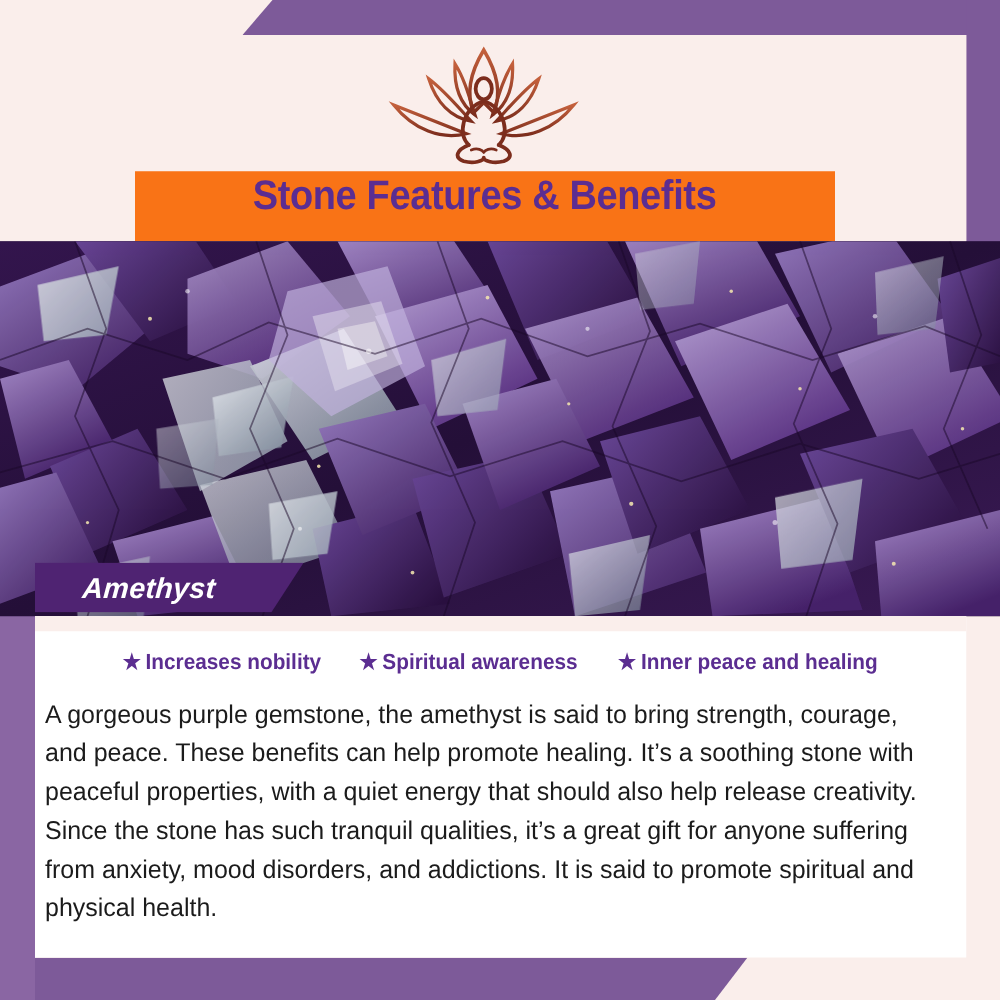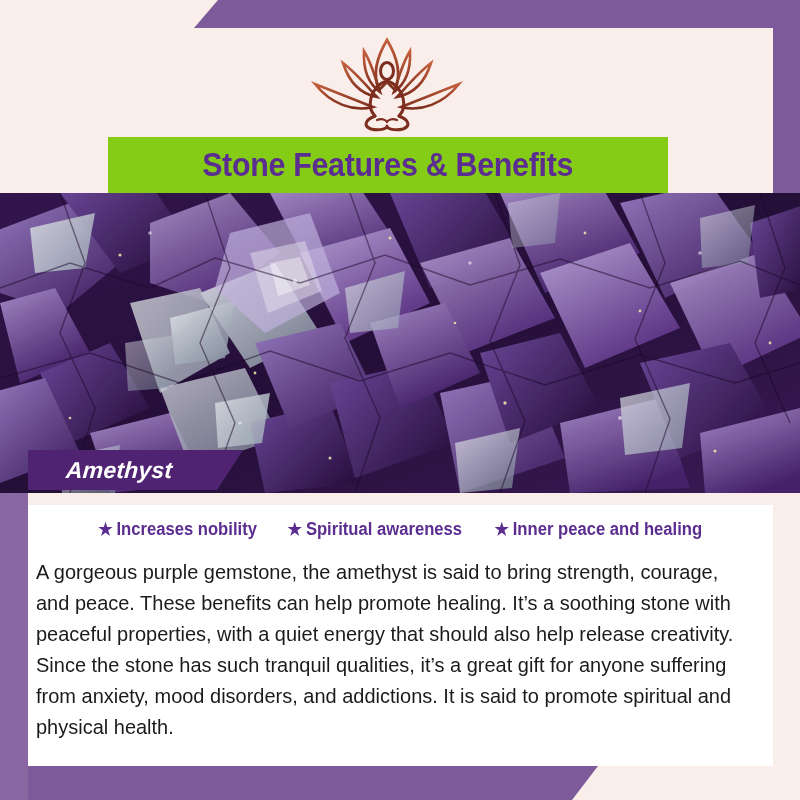--- a/index.html
+++ b/index.html
@@ -42,22 +42,22 @@
     display:flex; flex-direction:column; align-items:center;
   }
   #lotus-icon { display:block; }
   #brand-name {
     font-family:"Liberation Serif", serif;
     font-size:14.5px; letter-spacing:2.4px;
     color:#3a2b28; margin-top:3px;
   }
   #title-bar {
     position:absolute; top:137px; left:108px; width:560px; height:56px;
-    background:#84cc16;
-    display:flex; align-items:center; justify-content:center;
+    background:#f97316;
+    display:flex; align-items:flex-start; justify-content:center;
   }
   #page-title {
     font-size:33px; font-weight:bold;
     color:#5b2d91;
     letter-spacing:-0.3px;
     transform:scaleX(0.92);
     white-space:nowrap;
   }
 
   

